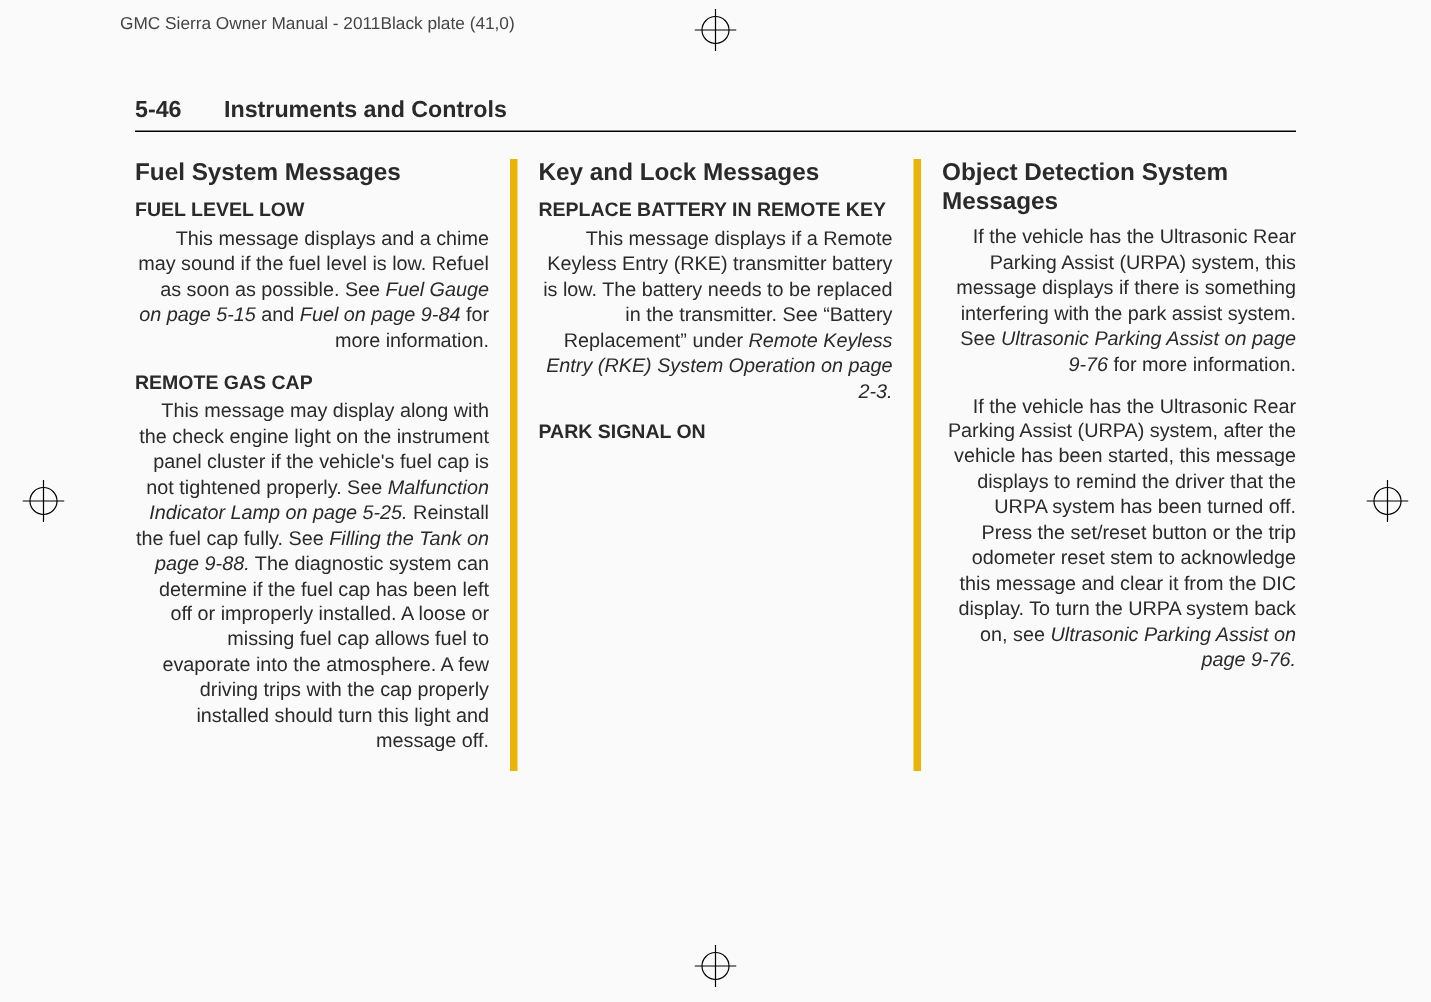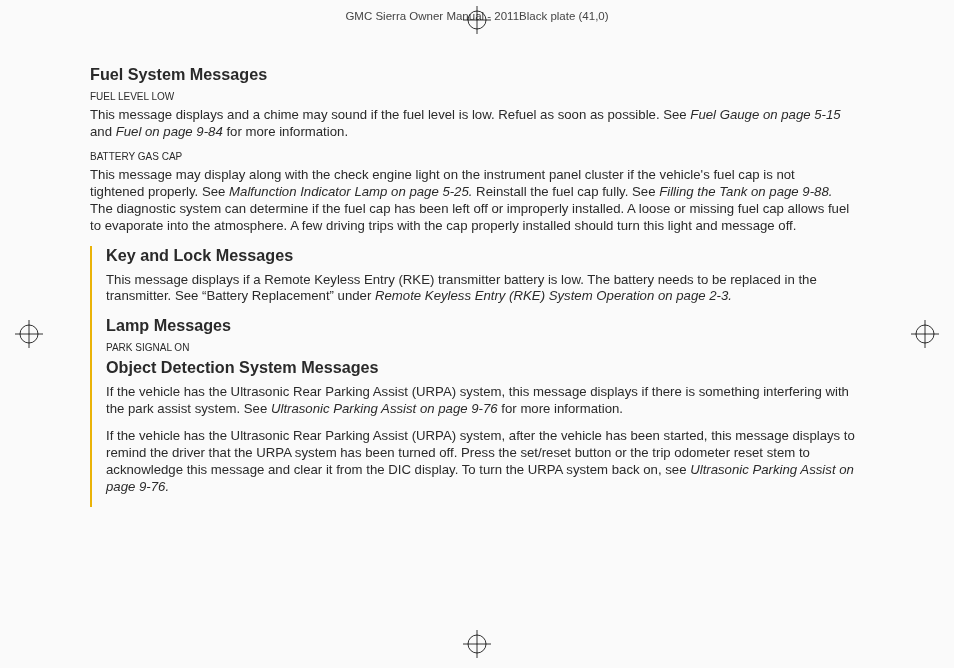--- a/index.html
+++ b/index.html
@@ -13,21 +13,21 @@
     height: 668px;
     position: relative;
     overflow: hidden;
   }
   .crop-header {
     position: absolute;
     top: 10px;
     left: 80px;
     right: 80px;
     display: flex;
-    justify-content: center;
+    justify-content: flex-start;
     font-size: 11.5px;
     color: #444;
   }
   .crop-header .crop-mark-h {
     position: absolute;
     left: 50%;
     top: -4px;
     transform: translateX(-50%);
   }
   .crop-mark svg { display:block; }
@@ -49,46 +49,46 @@
     border-bottom: 1.5px solid #000;
     padding-bottom: 4px;
     margin-bottom: 18px;
     font-weight: bold;
     font-size: 15.5px;
   }
   .running-head .pagenum { margin-right: 24px; }
   .cols {
     display: flex;
     gap: 0;
-    flex-direction: column;
   }
   .col {
     flex: 1;
     padding: 0 14px;
   }
   .col:first-child { padding-left: 0; }
   .col:last-child { padding-right: 0; }
-  .col:not(:first-child) { border-left: 2px solid #eab308; }
+  .col:not(:first-child) { border-left: 5px solid #eab308; }
 
   h2.section {
     font-size: 16.2px;
     font-weight: bold;
     margin: 0 0 7px 0;
     line-height: 1.15;
   }
   h3.subsection {
-    font-size: 10px;
-    font-weight: normal;
+    font-size: 13px;
+    font-weight: bold;
     margin: 0 0 4px 0;
     line-height: 1.2;
   }
   p.body {
     margin: 0 0 11px 0;
     line-height: 1.28;
     font-size: 13.2px;
+    text-align: right;
   }
   .ital { font-style: italic; }
 </style>
 </head>
 <body>
 
 <div class="crop-header">
   <span>GMC Sierra Owner Manual - 2011</span>
   <span class="crop-mark-h crop-mark">
     <svg width="28" height="28" viewBox="0 0 28 28">
@@ -117,43 +117,47 @@
 <span class="crop-bottom crop-mark">
   <svg width="28" height="28" viewBox="0 0 28 28">
     <circle cx="14" cy="14" r="9" fill="none" stroke="#000" stroke-width="0.8"></circle>
     <line x1="14" y1="0" x2="14" y2="28" stroke="#000" stroke-width="0.8"></line>
     <line x1="0" y1="14" x2="28" y2="14" stroke="#000" stroke-width="0.8"></line>
   </svg>
 </span>
 
 <div class="page">
 
+  <div class="running-head">
+    <span class="pagenum">5-46</span>
+    <span>Instruments and Controls</span>
+  </div>
 
   <div class="cols">
 
     <div class="col">
       <h2 class="section">Fuel System Messages</h2>
       <h3 class="subsection">FUEL LEVEL LOW</h3>
       <p class="body">
         <span>This message displays and a chime may sound if the fuel level is low. Refuel as soon as possible. See </span><span class="ital">Fuel Gauge on page 5-15</span><span> and </span><span class="ital">Fuel on page 9-84</span><span> for more information.</span>
       </p>
 
-      <h3 class="subsection">BATTERY GAS CAP</h3>
+      <h3 class="subsection">REMOTE GAS CAP</h3>
       <p class="body">
         <span>This message may display along with the check engine light on the instrument panel cluster if the vehicle's fuel cap is not tightened properly. See </span><span class="ital">Malfunction Indicator Lamp on page 5-25.</span><span> Reinstall the fuel cap fully. See </span><span class="ital">Filling the Tank on page 9-88.</span><span> The diagnostic system can determine if the fuel cap has been left off or improperly installed. A loose or missing fuel cap allows fuel to evaporate into the atmosphere. A few driving trips with the cap properly installed should turn this light and message off.</span>
       </p>
     </div>
 
     <div class="col">
       <h2 class="section">Key and Lock Messages</h2>
+      <h3 class="subsection">REPLACE BATTERY IN REMOTE KEY</h3>
       <p class="body">
         <span>This message displays if a Remote Keyless Entry (RKE) transmitter battery is low. The battery needs to be replaced in the transmitter. See “Battery Replacement” under </span><span class="ital">Remote Keyless Entry (RKE) System Operation on page 2-3.</span>
       </p>
 
-      <h2 class="section" style="margin-top:6px">Lamp Messages</h2>
       <h3 class="subsection">PARK SIGNAL ON</h3>
     </div>
 
     <div class="col">
       <h2 class="section">Object Detection System Messages</h2>
       <p class="body">
         <span>If the vehicle has the Ultrasonic Rear Parking Assist (URPA) system, this message displays if there is something interfering with the park assist system. See </span><span class="ital">Ultrasonic Parking Assist on page 9-76</span><span> for more information.</span>
       </p>
 
       <p class="body">

